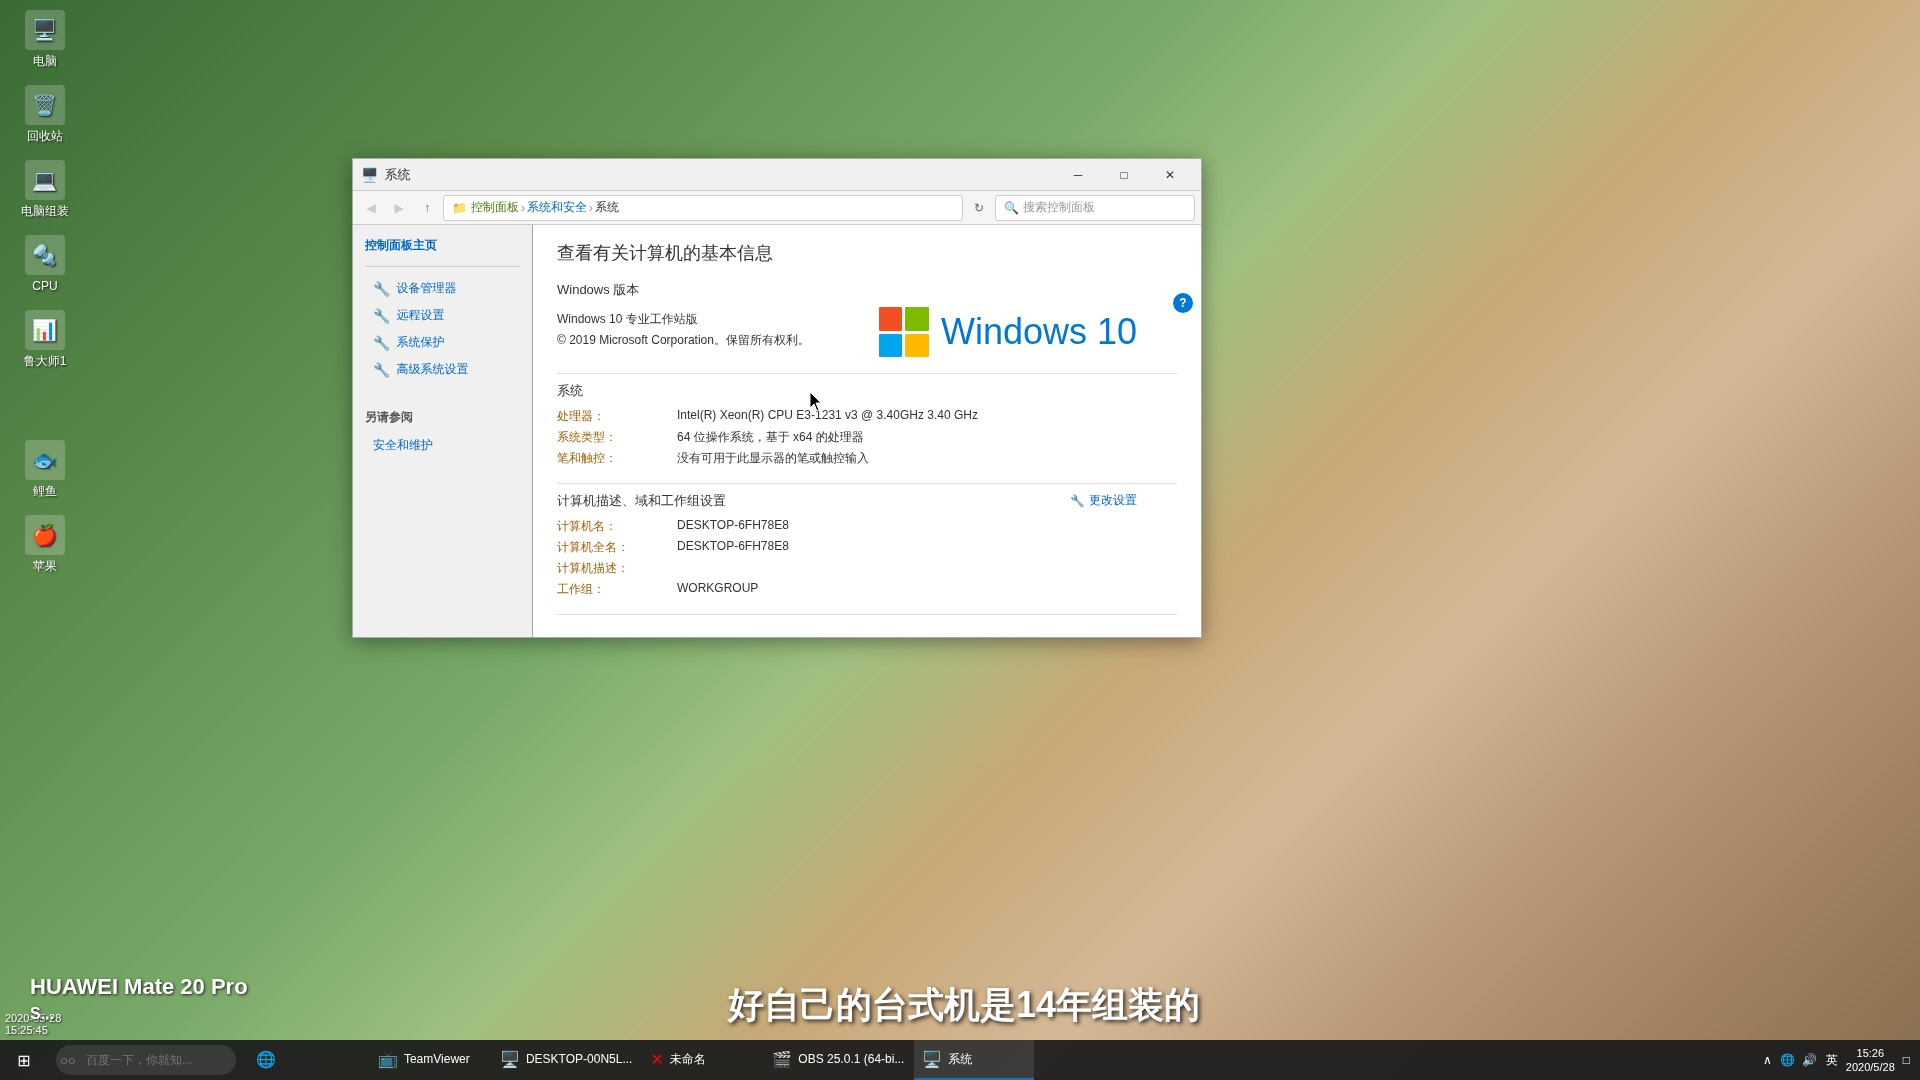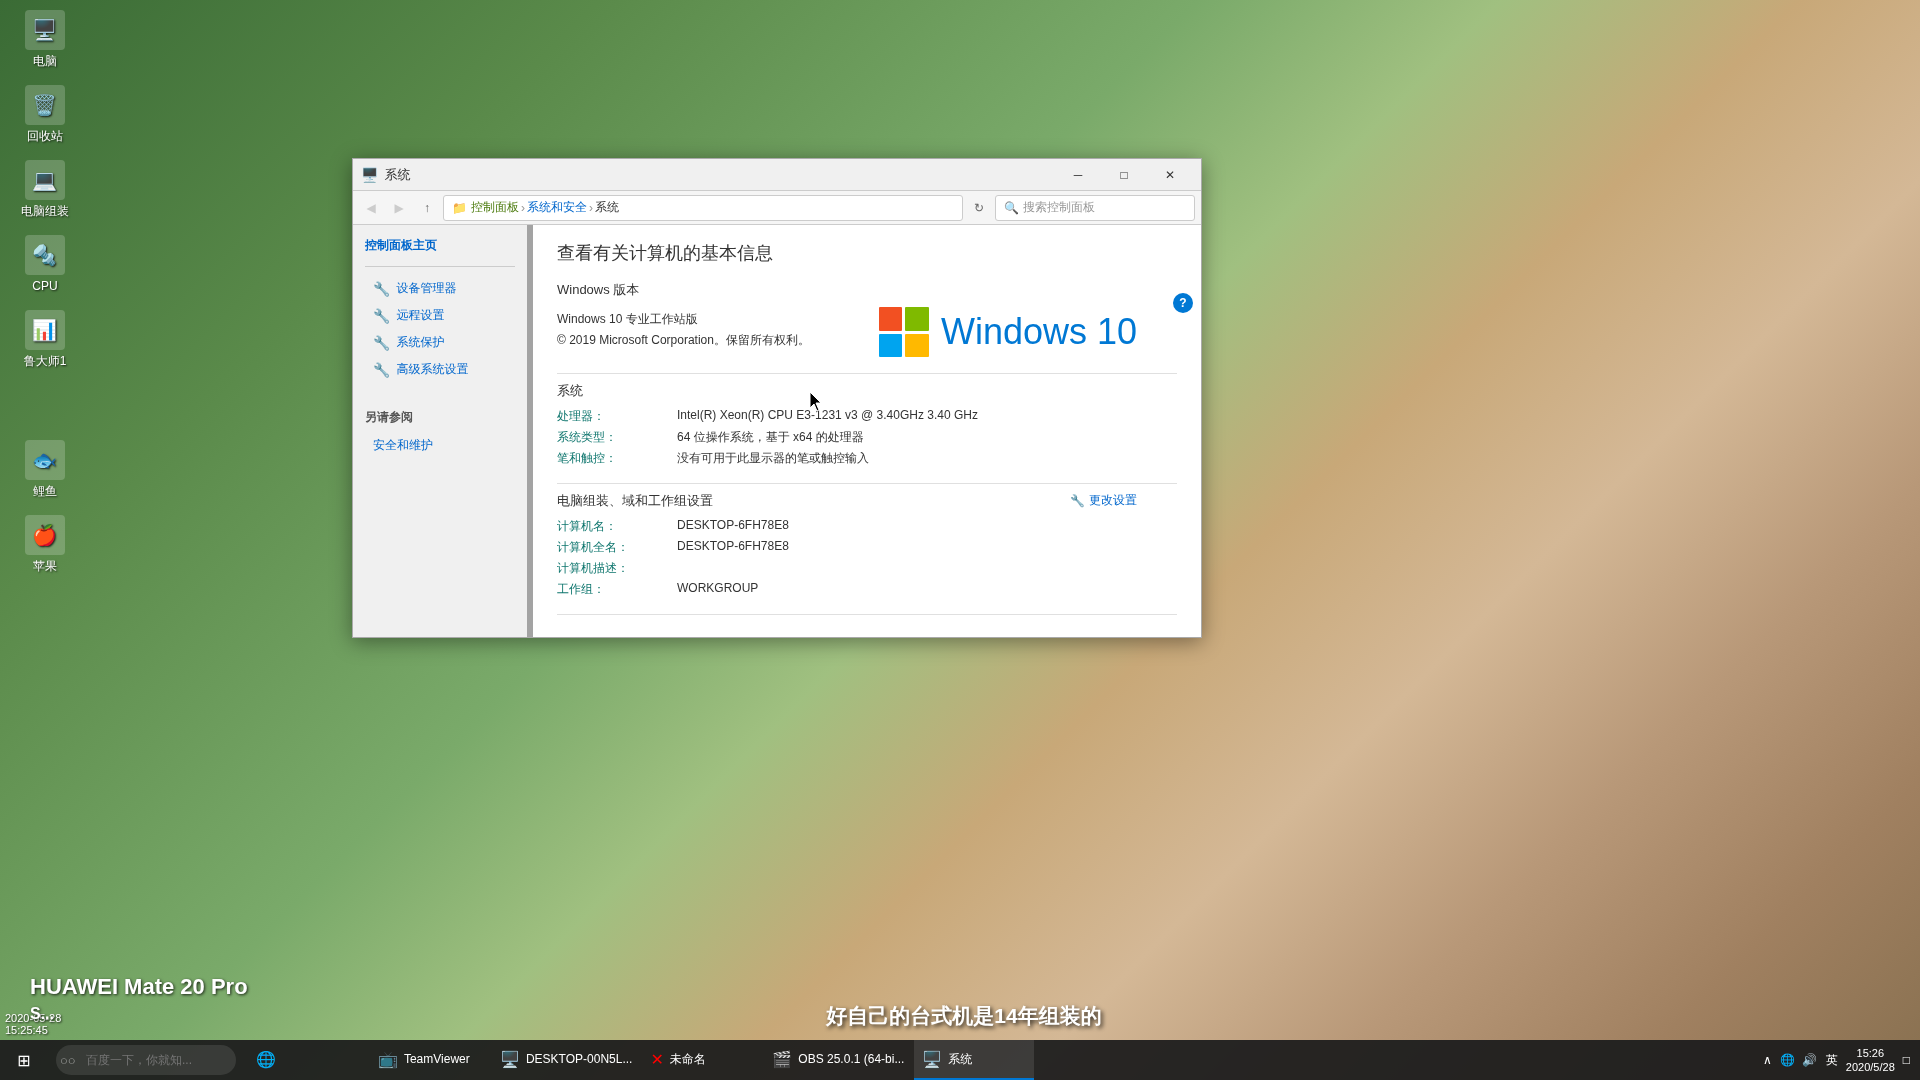--- a/index.html
+++ b/index.html
@@ -109,21 +109,21 @@
     .taskbar-time { text-align: center; line-height: 1.3; font-size: 11px; }
 
     
     #subtitle {
       position: absolute;
       bottom: 50px;
       left: 8px;
       right: 0;
       text-align: center;
       color: white;
-      font-size: 21px;
+      font-size: 36px;
       font-weight: bold;
       text-shadow: 2px 2px 4px rgba(0,0,0,0.8);
       z-index: 50;
     }
     #watermark {
       position: absolute;
       bottom: 55px;
       left: 30px;
       color: white;
       font-size: 22px;
@@ -225,21 +225,21 @@
     .window-body {
       display: flex;
       flex: 1;
       overflow: hidden;
     }
 
     
     .sidebar {
       width: 180px;
       background: #f0f0f0;
-      border-right: 6px solid #a3a3a3;
+      border-right: 1px solid #a3a3a3;
       padding: 8px 0;
       overflow-y: auto;
     }
     .sidebar-section-title {
       padding: 4px 12px;
       font-size: 12px;
       color: #333;
       font-weight: bold;
     }
     .sidebar-item {
@@ -276,21 +276,21 @@
       color: #333;
       margin-bottom: 8px;
     }
     .info-row {
       display: flex;
       margin-bottom: 4px;
       font-size: 12px;
     }
     .info-label {
       width: 120px;
-      color: #0f766e;
+      color: #a16207;
       flex-shrink: 0;
     }
     .info-value { color: #333; }
 
     .section-divider {
       border: none;
       border-top: 1px solid #e0e0e0;
       margin: 8px 0;
     }
 
@@ -477,21 +477,21 @@
           </div>
           <div class="info-row">
             <span class="info-label">笔和触控：</span>
             <span class="info-value">没有可用于此显示器的笔或触控输入</span>
           </div>
         </div>
 
         <hr class="section-divider">
 
         <div class="info-section" style="position:relative">
-          <div class="section-title">电脑组装、域和工作组设置</div>
+          <div class="section-title">计算机描述、域和工作组设置</div>
           <div class="info-row">
             <span class="info-label">计算机名：</span>
             <span class="info-value">DESKTOP-6FH78E8</span>
           </div>
           <div class="info-row">
             <span class="info-label">计算机全名：</span>
             <span class="info-value">DESKTOP-6FH78E8</span>
           </div>
           <div class="info-row">
             <span class="info-label">计算机描述：</span>

